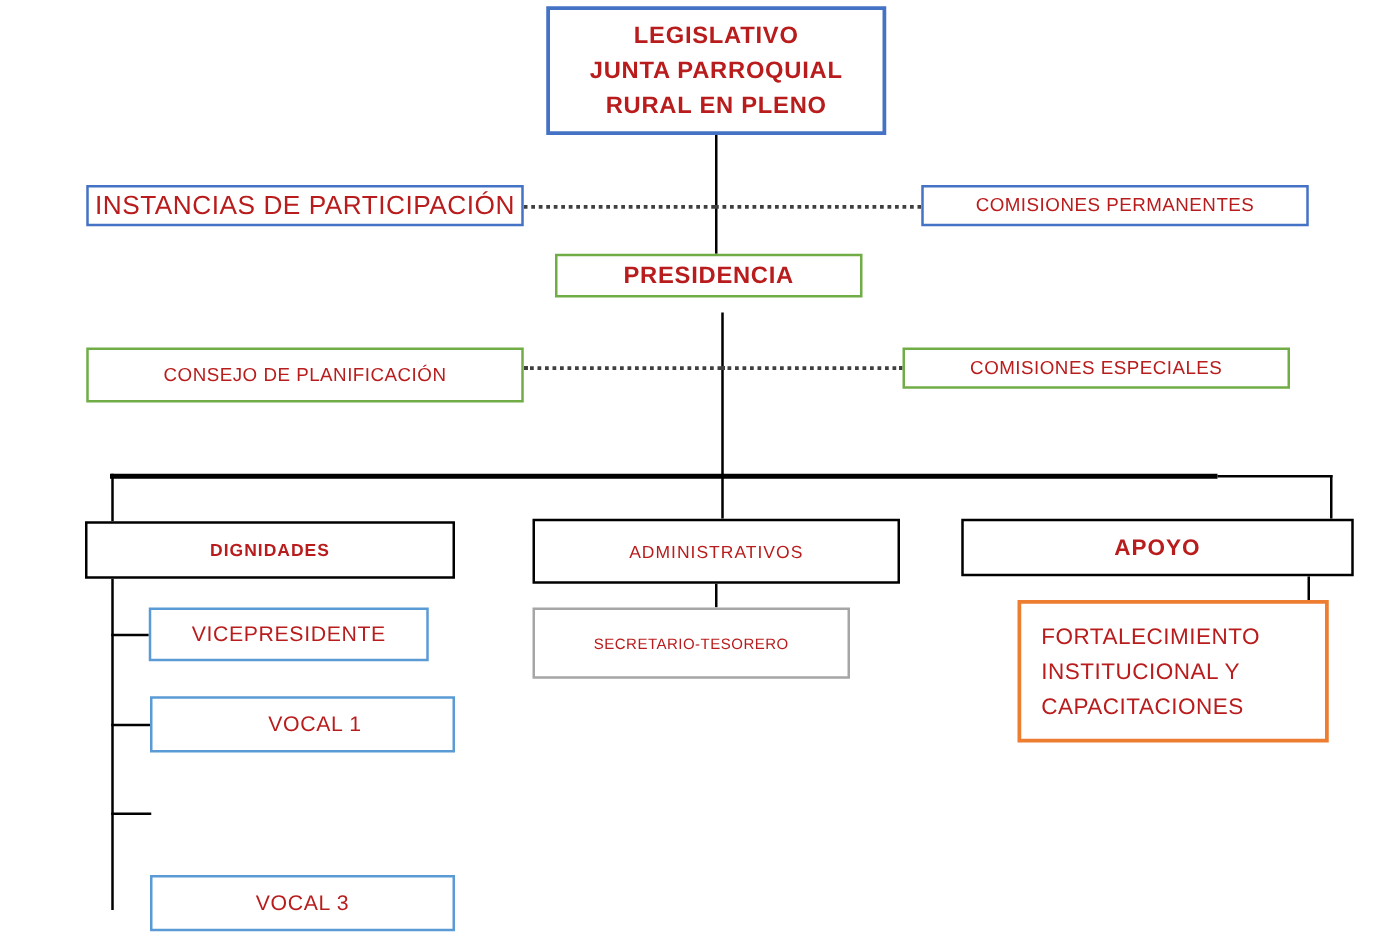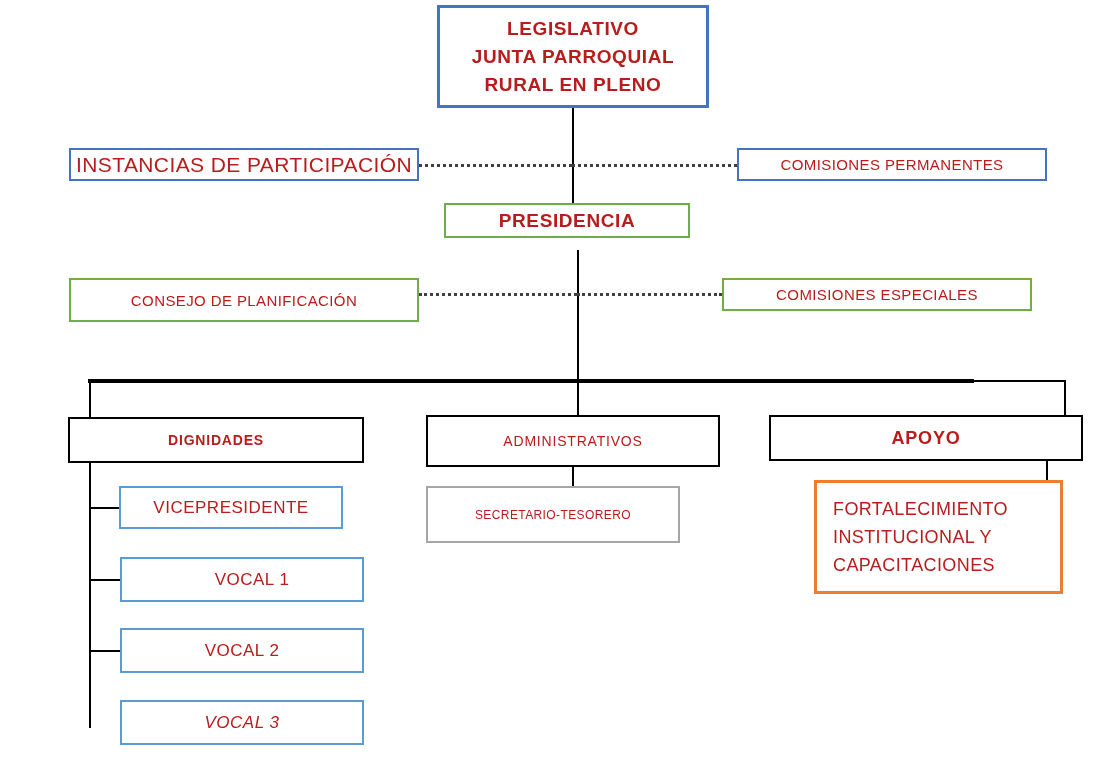--- a/index.html
+++ b/index.html
@@ -109,21 +109,21 @@
   
   .child-blue {
     border: 2px solid #5B9BD5;
     font-size: 17px;
     letter-spacing: 0.5px;
     justify-content: center;
   }
   #box-vicepresidente { left: 119px; top: 486px; width: 224px; height: 43px; }
   #box-vocal-1 { left: 120px; top: 557px; width: 244px; height: 45px; padding-left: 20px; }
   #box-vocal-2 { left: 120px; top: 628px; width: 244px; height: 45px; }
-  #box-vocal-3 { left: 120px; top: 700px; width: 244px; height: 45px; font-style: italic; }
+  #box-vocal-3 { left: 120px; top: 700px; width: 244px; height: 45px; }
 
   
   #box-secretario {
     left: 426px; top: 486px; width: 254px; height: 57px;
     border: 2px solid #A6A6A6;
     font-size: 12px;
     letter-spacing: 0.4px;
   }
 
   
@@ -227,23 +227,20 @@
   </div>
 
   <div class="box child-blue" id="box-vicepresidente">
     <span class="txt">VICEPRESIDENTE</span>
   </div>
 
   <div class="box child-blue" id="box-vocal-1">
     <span class="txt">VOCAL 1</span>
   </div>
 
-  <div class="box child-blue" id="box-vocal-2">
-    <span class="txt">VOCAL 2</span>
-  </div>
 
   <div class="box child-blue" id="box-vocal-3">
     <span class="txt">VOCAL 3</span>
   </div>
 
   <div class="box" id="box-secretario">
     <span class="txt">SECRETARIO-TESORERO</span>
   </div>
 
   <div class="box" id="box-fortalecimiento">

